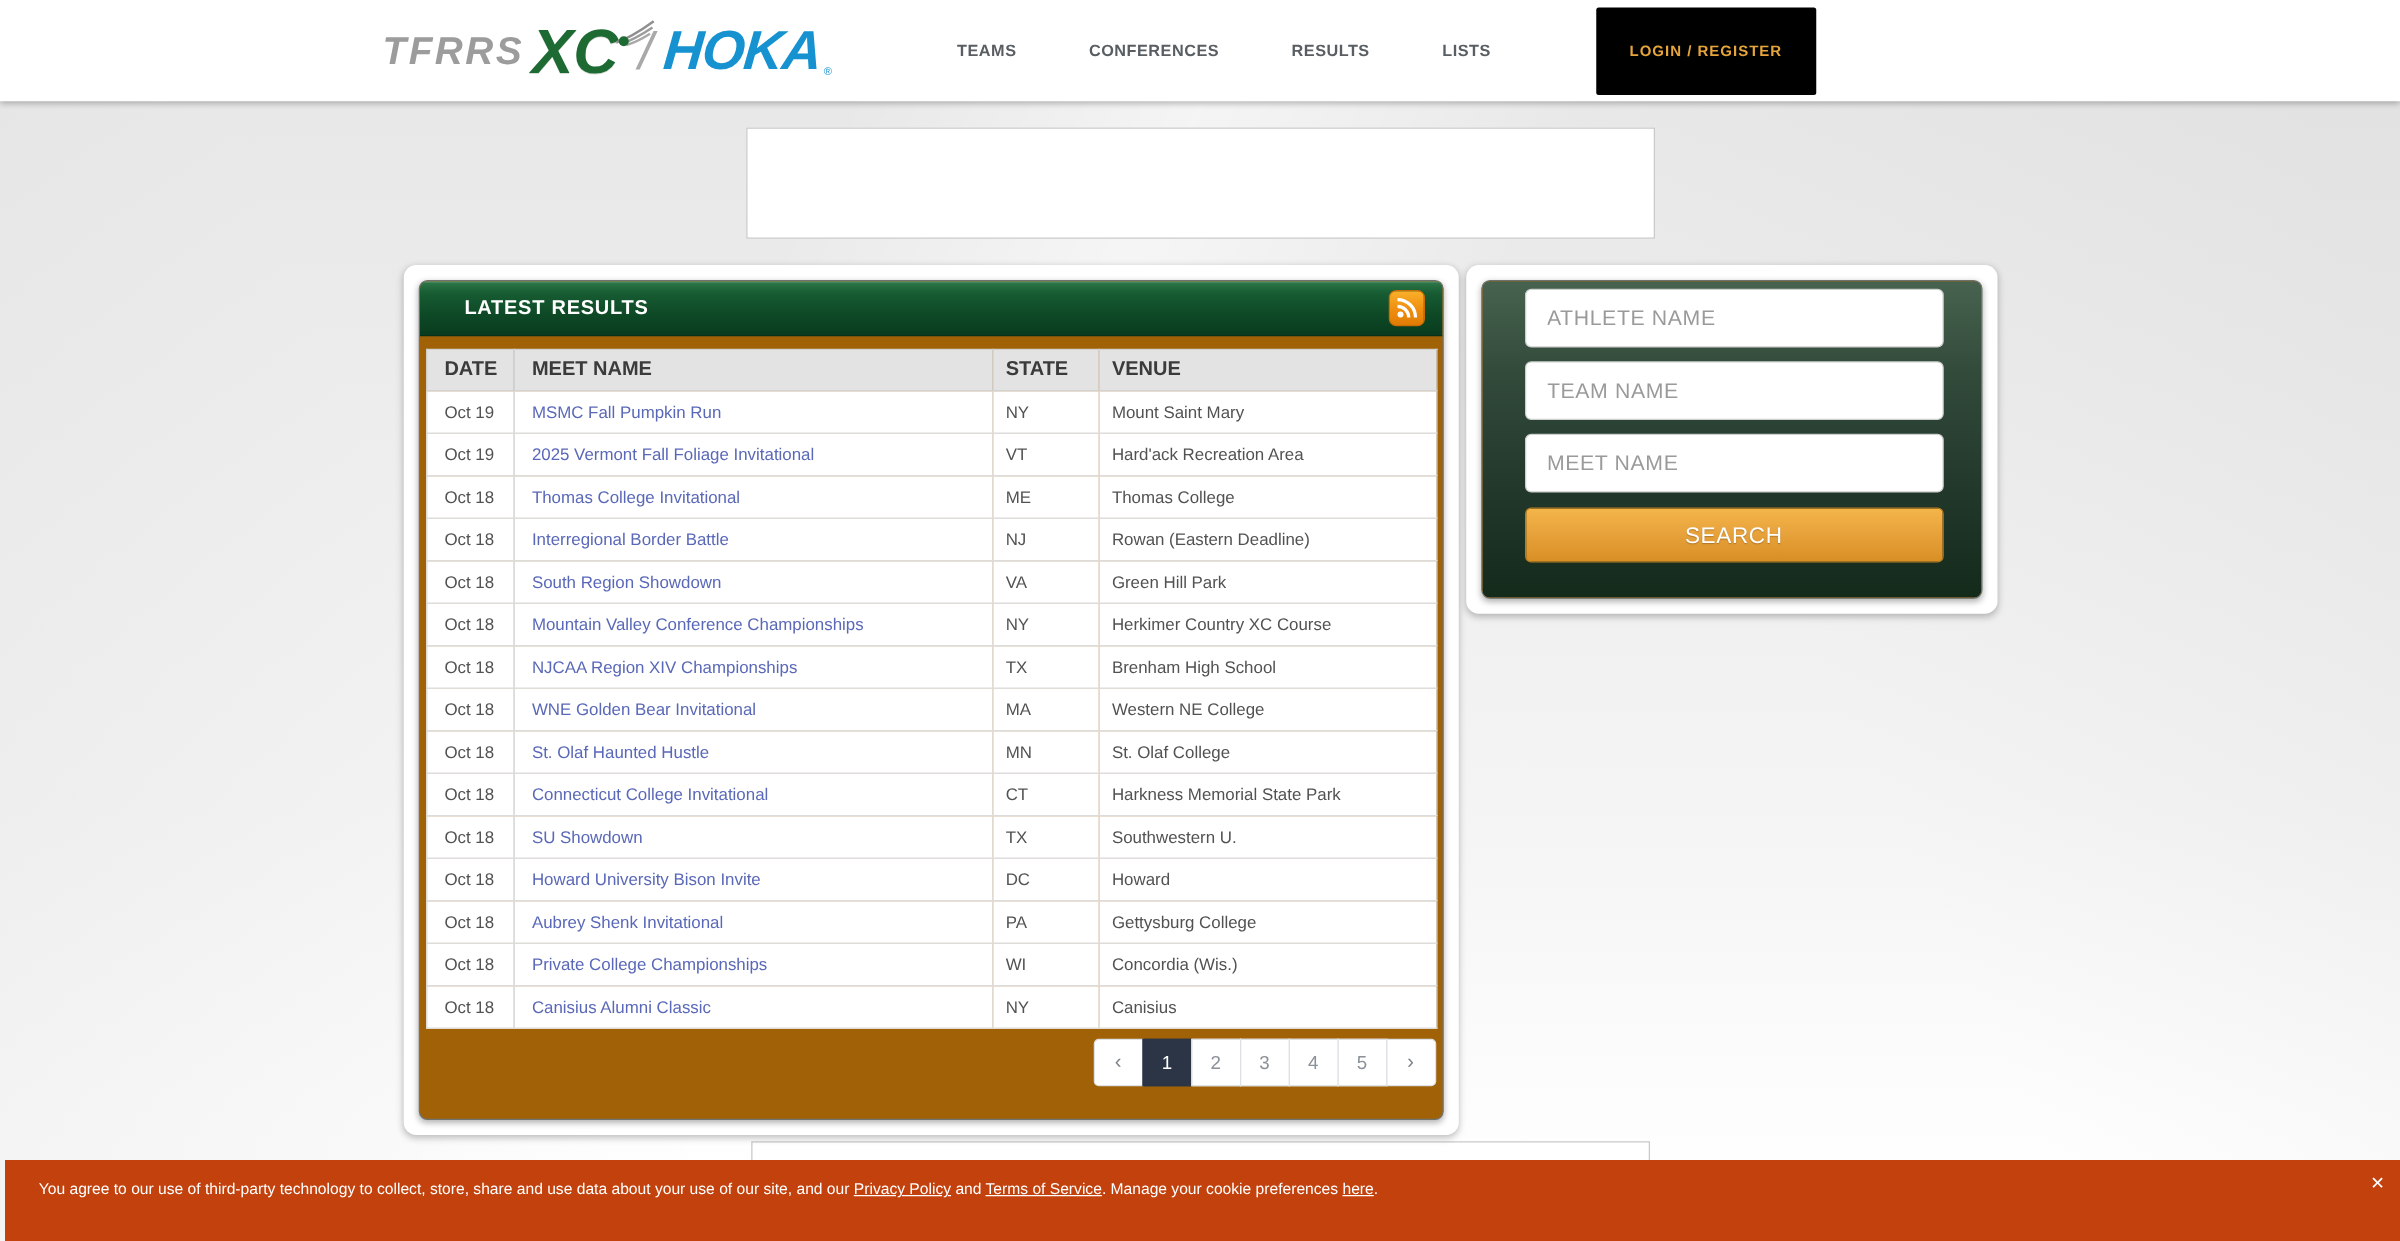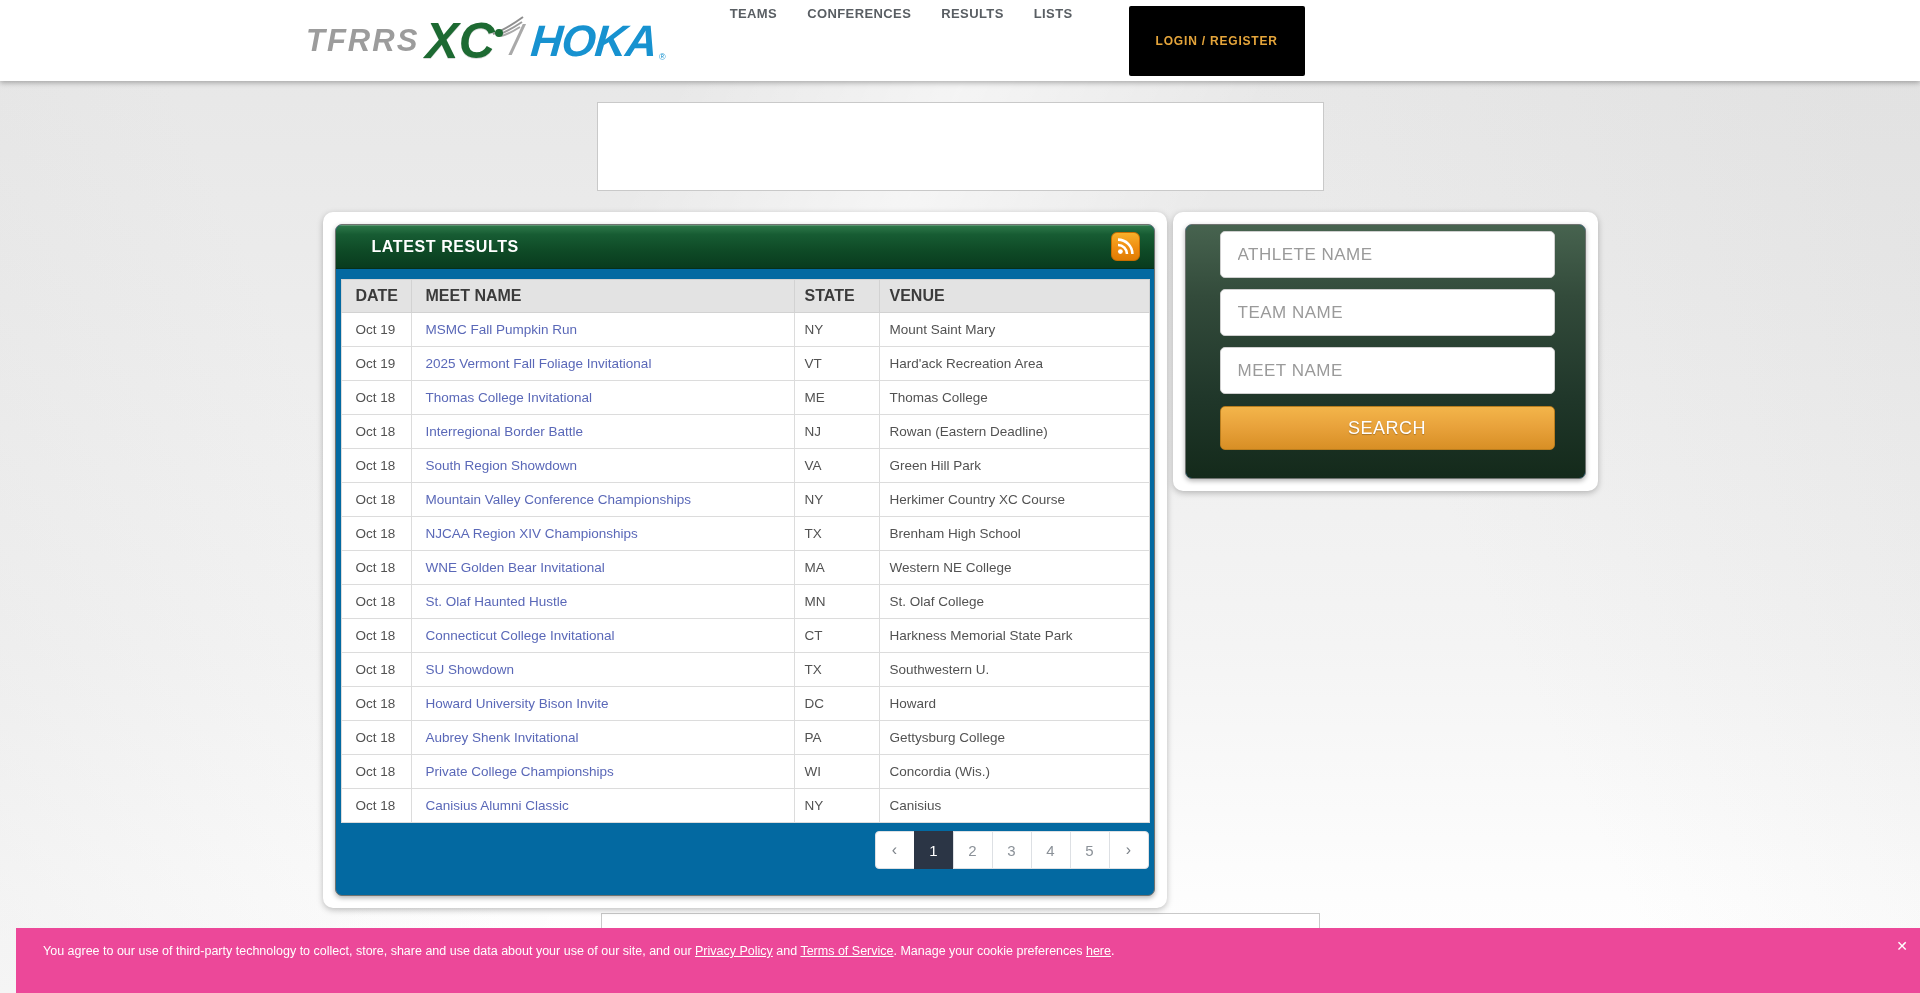--- a/index.html
+++ b/index.html
@@ -25,40 +25,40 @@
   .header-inner{ margin-left:306px; height:100%; display:flex; align-items:center; }
   .logo{ display:flex; align-items:center; position:relative; cursor:pointer; }
   .logo-tfrrs{ font-style:italic; font-weight:700; font-size:31px; color:#9c9c9c; letter-spacing:2px;text-align:right; }
   .logo-xc{ font-style:italic; font-weight:800; font-size:50px; line-height:1; color:#1d6a32;
             text-shadow:0 1px 0 rgba(0,0,0,.15); margin-left:6px; }
   .logo-wing{ position:absolute; left:183px; top:-2px; }
   .logo-slash{ font-style:italic; font-weight:300; font-size:42px; color:#a9a9a9; margin:0 9px 0 16px; }
   .logo-hoka{ font-style:italic; font-weight:800; font-size:44px; color:#1792d0; letter-spacing:-1px;
               transform:skewX(-5deg); line-height:1; }
   .logo-reg{ font-size:9px; color:#1792d0; align-self:flex-end; margin:0 0 4px 2px; }
-  .nav{ display:flex; gap:30px; margin-left:64px; }
+  .nav{ display:flex; align-items:center; gap:58px; margin-left:100px; }
   .nav-item{ font-size:13px; font-weight:600; letter-spacing:.4px; color:#595e63; cursor:pointer; white-space:nowrap; }
   .login-btn{
     margin-left:26px; background:#000000; color:#e5a53b; border:none; cursor:pointer;
     font-family:inherit; font-size:12px; font-weight:700; letter-spacing:.8px;
     padding:28px 27px; border-radius:2px;
   }
 
   
   .ad-box{ background:#fff; border:1px solid #c9c9c9; margin:0 auto; position:relative; z-index:1; }
   .ad-top{ width:727px; height:89px; margin-top:21px; }
   .ad-bottom{ width:719px; height:90px; margin-top:5px; }
 
   
   .content-row{ width:1275px; margin:21px auto 0; display:flex; gap:6px; position:relative; z-index:2; }
   .white-frame{ background:#fff; border-radius:10px; padding:12px; box-shadow:0 2px 6px rgba(0,0,0,.25); }
   .frame-left{ width:844px; height:696px; }
   .frame-right{ width:425px; align-self:flex-start; }
 
-  .panel{ border:1px solid #6f7370; border-radius:7px; overflow:hidden; background:#0369a1;
+  .panel{ border:1px solid #6f7370; border-radius:7px; overflow:hidden; background:#a16207;
           box-shadow:0 2px 5px rgba(0,0,0,.3); }
   .panel-left{ height:672px; }
   .panel-header{
     height:44px; display:flex; align-items:center; justify-content:space-between;
     padding:0 14px 0 36px;
     background:linear-gradient(180deg,#2f7a4b 0%,#175c33 22%,#0e4a26 60%,#093b1e 100%);
     box-shadow:inset 0 1px 0 rgba(255,255,255,.22);
     border-bottom:1px solid #06301a;
   }
   .panel-title{ color:#fff; font-size:16px; font-weight:700; letter-spacing:.6px; }
@@ -109,21 +109,21 @@
   .search-btn{
     display:block; width:100%; height:44px; margin-top:12px; cursor:pointer;
     background:linear-gradient(180deg,#f3b54a 0%,#e9a33c 45%,#d88f25 100%);
     border:1px solid #b97d1e; border-radius:5px;
     font-family:inherit; font-size:18px; color:#fff; letter-spacing:.5px;
     text-shadow:0 1px 1px rgba(0,0,0,.25);
   }
 
   
   .cookie-bar{
-    position:absolute; left:16px; right:0; bottom:0; height:65px; background:#ec4899; z-index:10;
+    position:absolute; left:4px; right:0; bottom:0; height:65px; background:#c2410c; z-index:10;
     color:#fff; font-size:12.5px; padding:16px 0 0 27px;
   }
   .cookie-bar a{ color:#fff; text-decoration:underline; cursor:pointer; }
   .cookie-close{ position:absolute; right:12px; top:10px; color:#fff; font-size:14px; cursor:pointer; }
 </style>
 </head>
 <body>
 
 <div class="header">
   <div class="header-inner">

